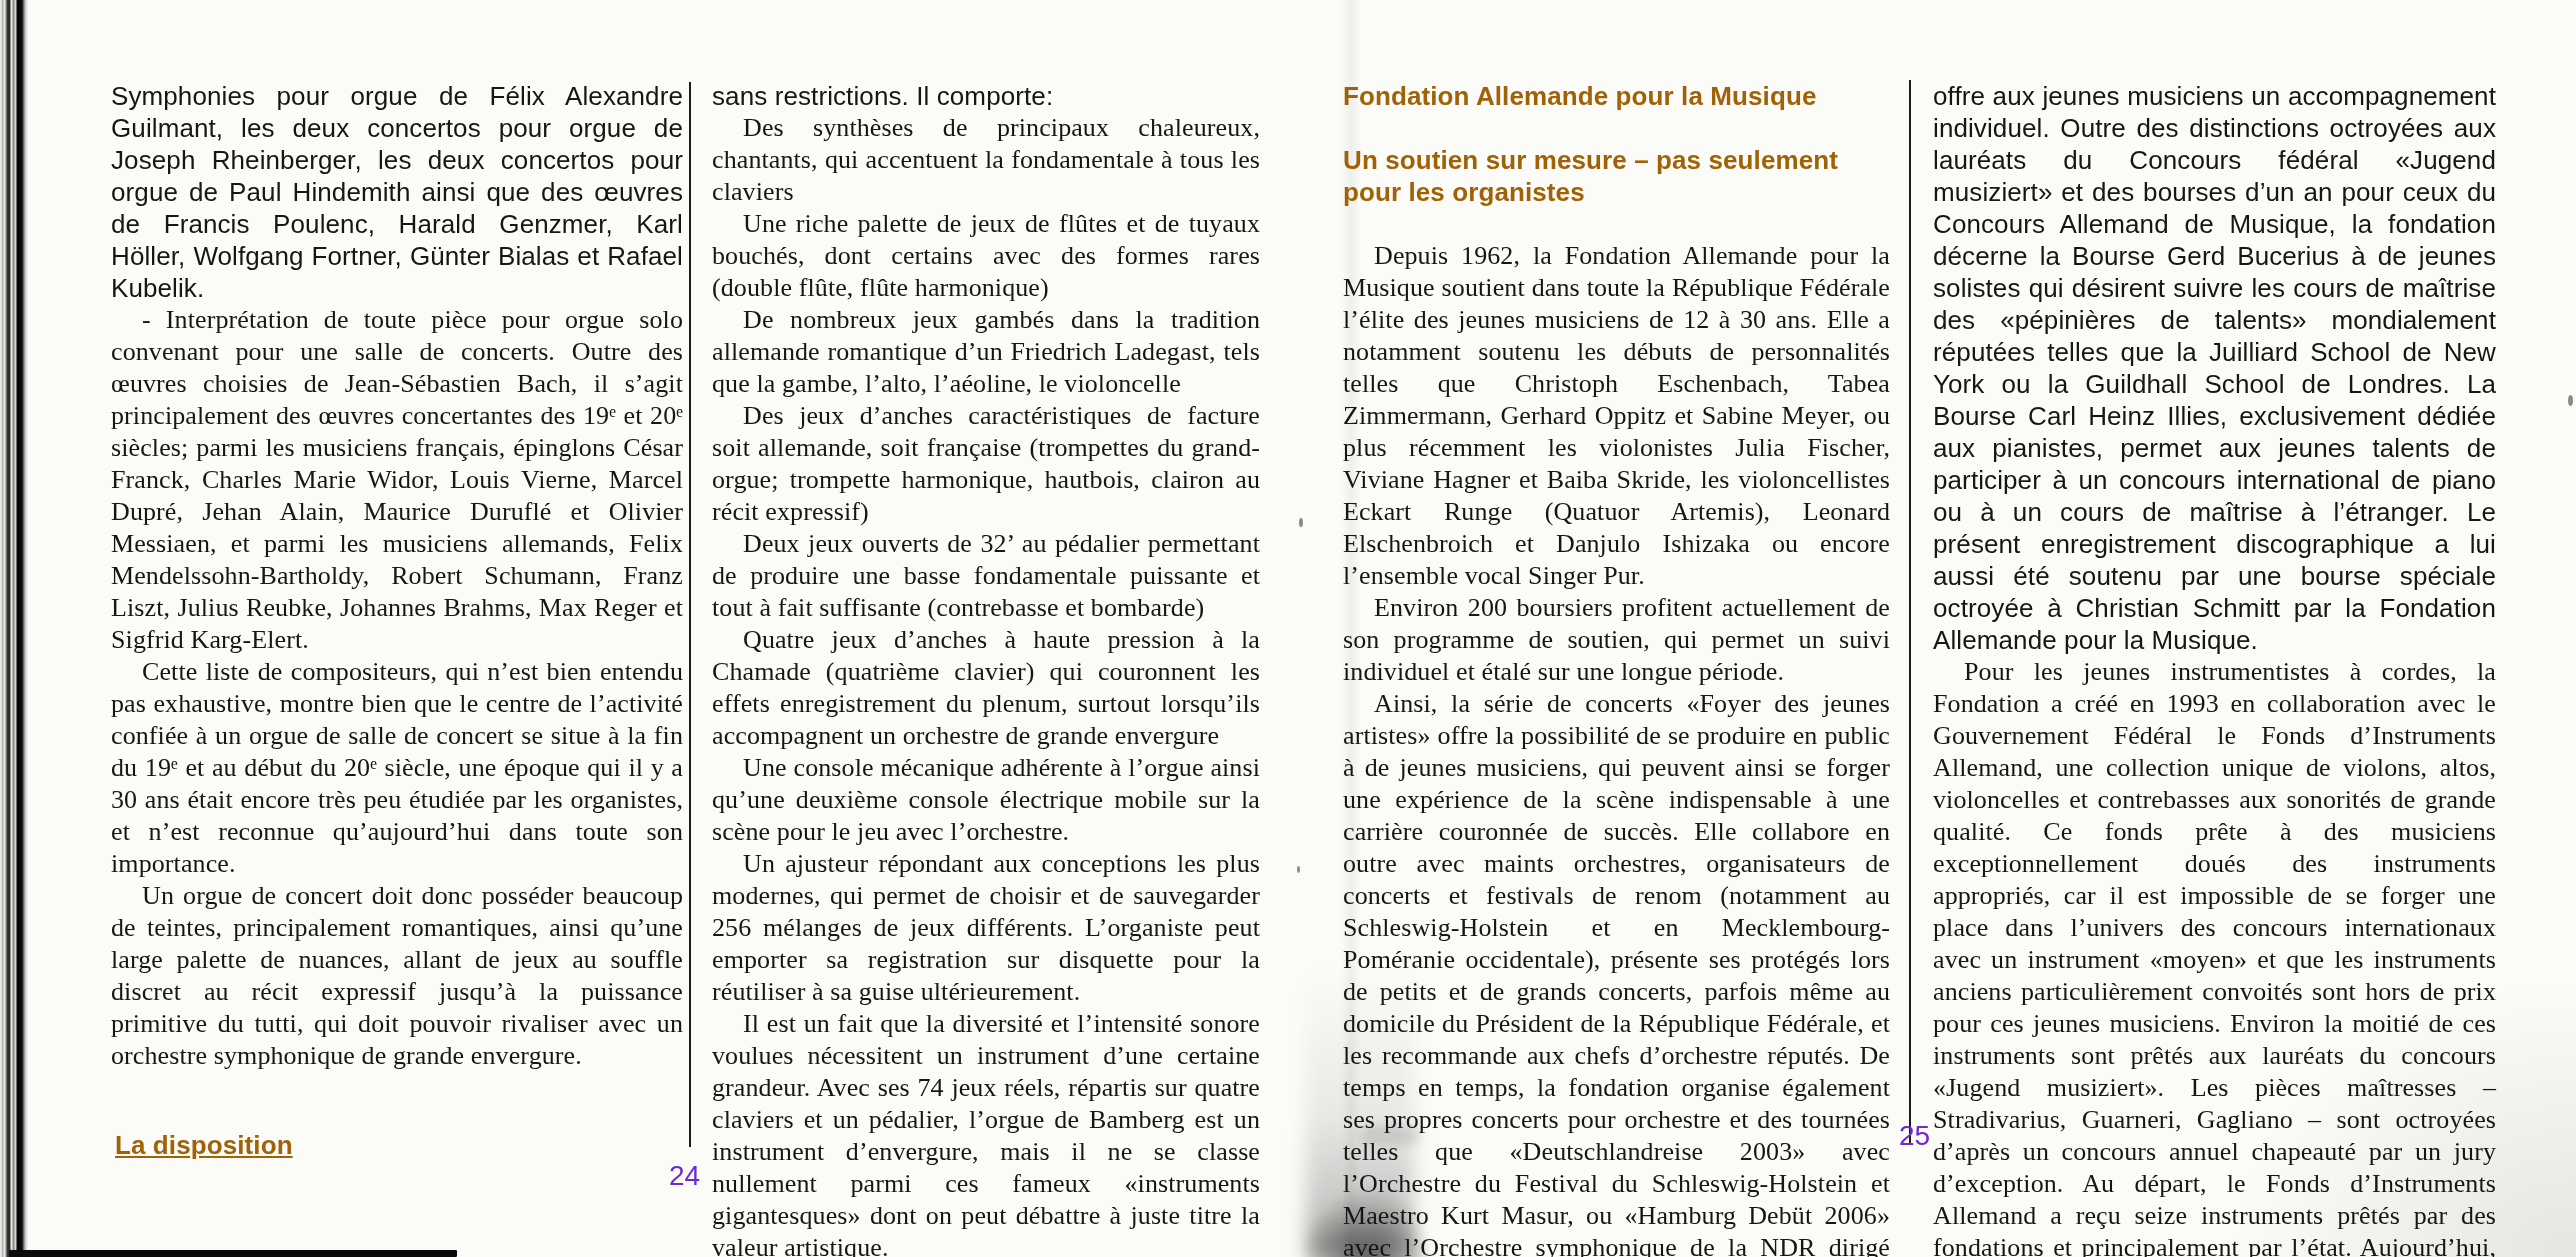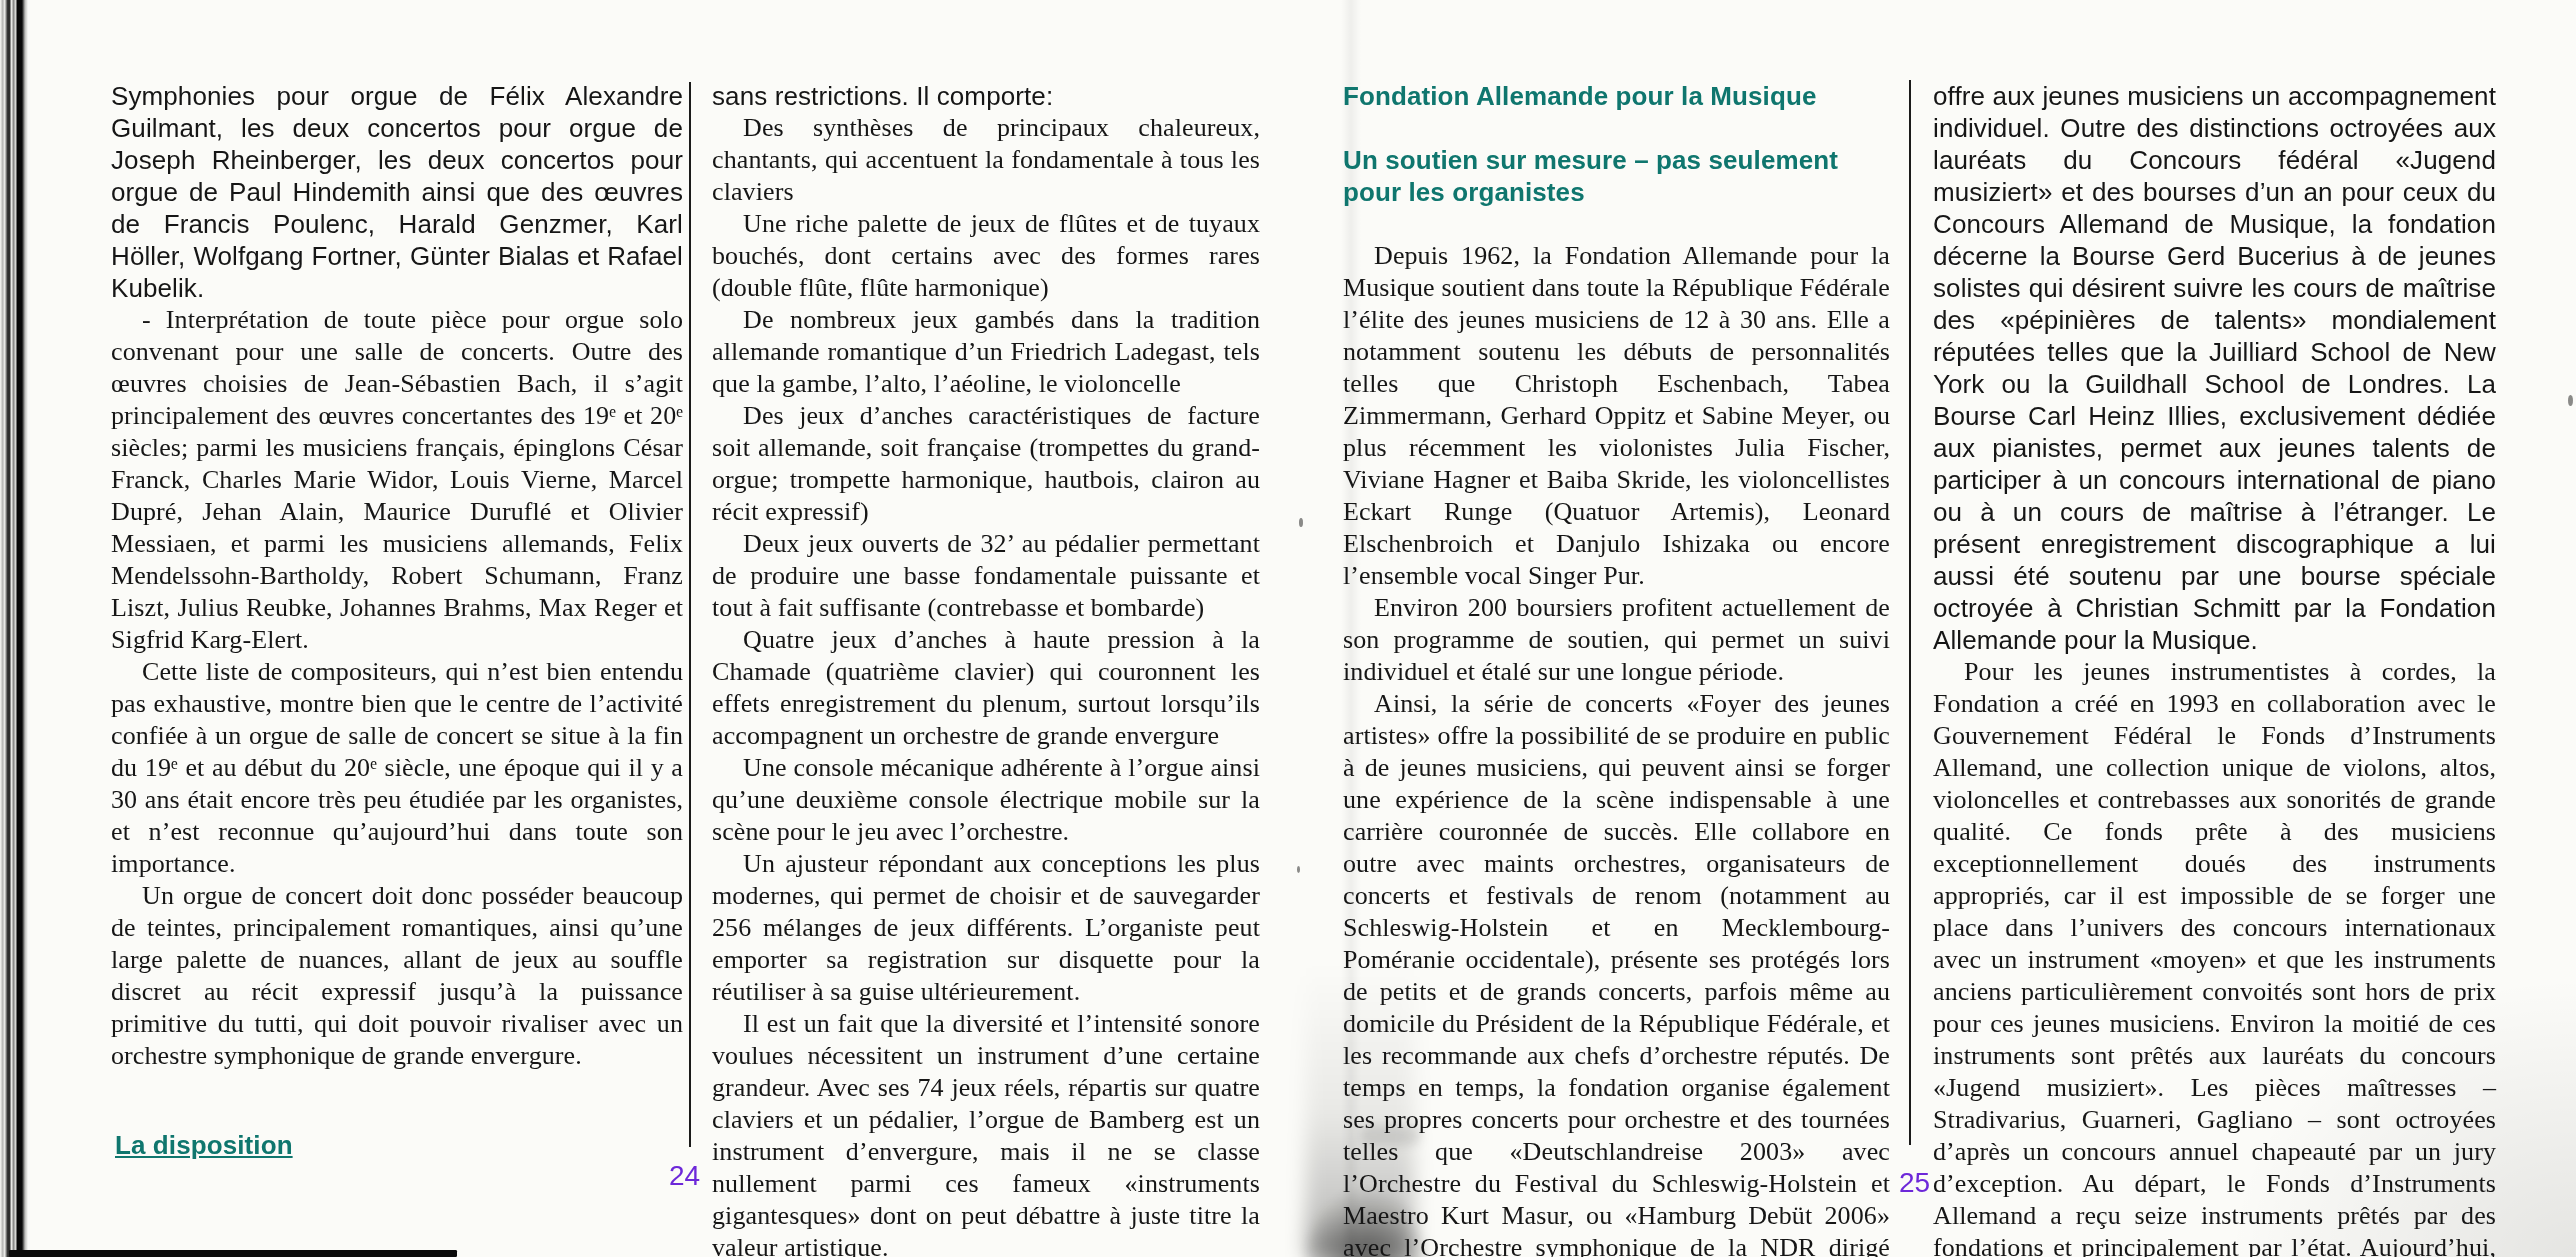--- a/index.html
+++ b/index.html
@@ -18,37 +18,37 @@
     text-align:justify;
     letter-spacing:0.1px;
   }
   #col-1 { left:111px;  width:572px; }
   #col-2 { left:712px; width:548px; }
   #col-3 { left:1343px; width:547px; }
   #col-4 { left:1933px; width:563px; }
 
   .paragraph { margin:0; }
   .indent { text-indent:31px;font-family:Liberation Serif, serif; }
-  .heading, .subheading, .section-heading { font-weight:700; text-align:left; color:#0f766e; }
+  .heading, .subheading, .section-heading { font-weight:700; text-align:left; color:#a16207; }
   .heading { margin:0 0 32px 0; }
   .subheading { margin:0 0 32px 0; }
   .section-heading { margin:57px 0 27px 4px;text-decoration:underline; }
 
   
   .v-rule { position:absolute; width:2px; background:#1b1b1b; }
   #divider-left  { left:689px; top:82px; height:1065px; }
   #divider-right { left:1909px; top:80px; height:1065px; }
 
   
   .page-number {
     position:absolute; width:81px; text-align:center;
     font-size:28px; color:#6d28d9;
   }
   #page-number-24 { left:644px;  top:1160px; }
-  #page-number-25 { left:1874px; top:1167px; }
+  #page-number-25 { left:1874px; top:1120px; }
 
   
   #binding-edge {
     position:absolute; left:0; top:0; width:28px; height:1258px;
     background:linear-gradient(90deg,
       rgba(0,0,0,0)    0px,  rgba(0,0,0,0.28) 2.7px,  rgba(0,0,0,0.05) 4.7px,
       rgba(0,0,0,0.78) 7.4px, rgba(0,0,0,0.85) 9.4px, rgba(0,0,0,0.08) 11.5px,
       rgba(0,0,0,0.45) 13.5px, rgba(0,0,0,0.15) 15.5px,
       #050505 17.5px, #0a0a0a 22px, rgba(0,0,0,0.25) 25px, rgba(0,0,0,0) 28px);
   }

